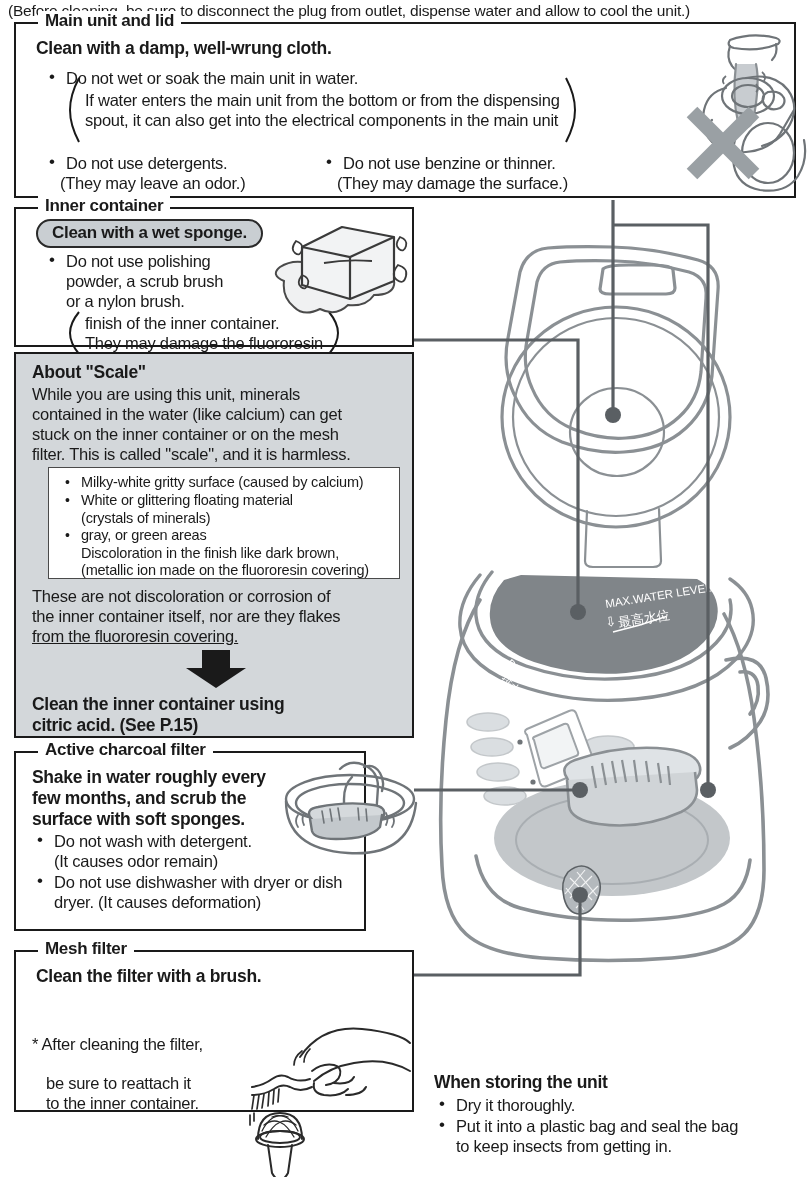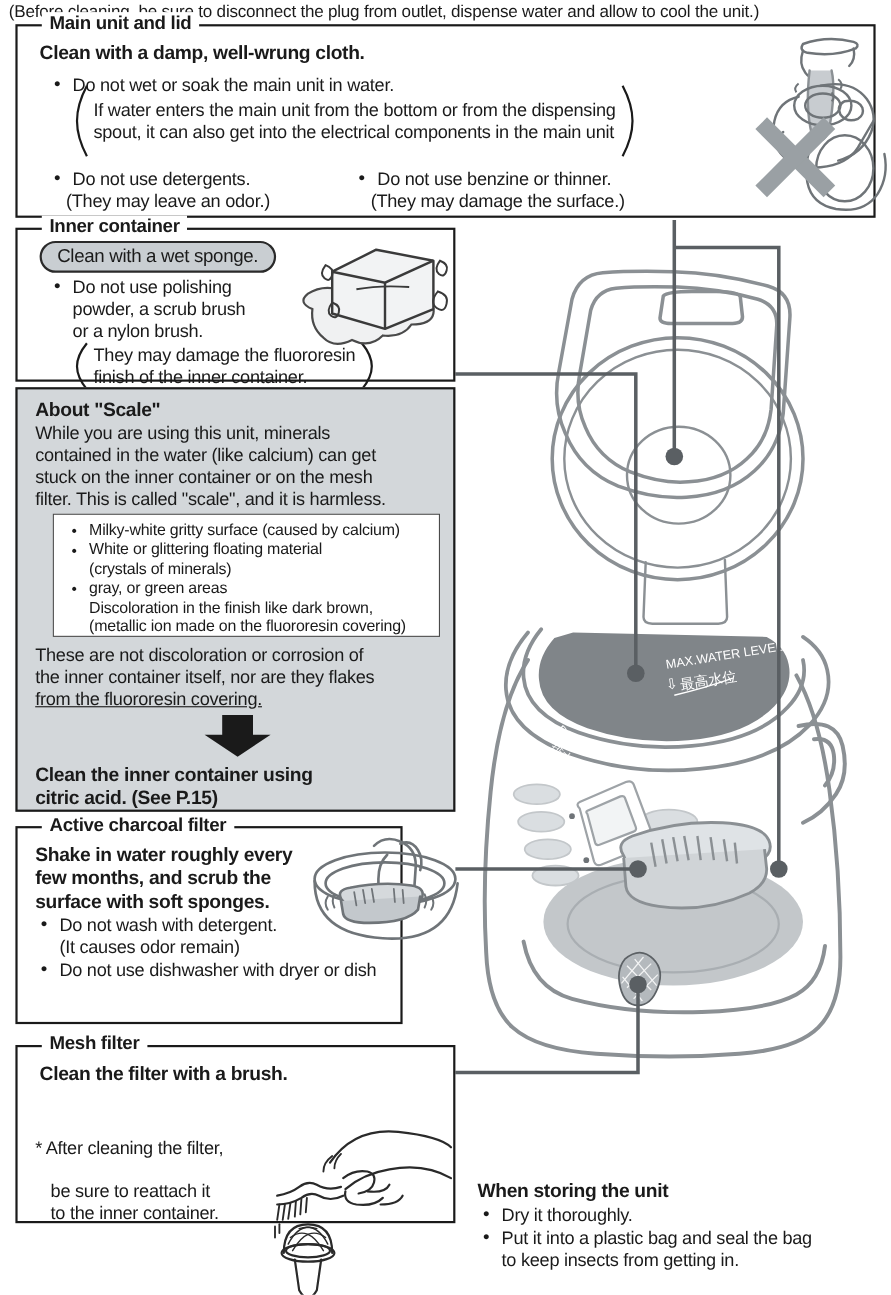--- a/index.html
+++ b/index.html
@@ -70,21 +70,21 @@
   .paren > .pr { right: 2px; }
   .paren svg { display: block; overflow: visible; }
 
   
   .pill {
     display: inline-block;
     background: #c9ced2;
     border: 2px solid #2a2a2a;
     border-radius: 18px;
     padding: 2px 14px 3px 14px;
-    font-size: 17px; font-weight: normal; letter-spacing: -0.3px;
+    font-size: 17px; font-weight: bold; letter-spacing: -0.3px;
   }
 
   
   .subbox {
     border: 1.6px solid #4a4a4a;
     background: #ffffff;
   }
 
   
   .down-arrow { display: block; }
@@ -309,22 +309,22 @@
         <span class="pl">
           <svg width="13" height="44" viewBox="0 0 13 44">
               <path d="M11 1 Q2 12 2 22 Q2 32 11 43" stroke="#1a1a1a" stroke-width="2" fill="none"></path>
             </svg>
         </span>
         <span class="pr">
           <svg width="13" height="44" viewBox="0 0 13 44">
               <path d="M2 1 Q11 12 11 22 Q11 32 2 43" stroke="#1a1a1a" stroke-width="2" fill="none"></path>
             </svg>
         </span>
+        <span style="display:block;">finish of the inner container.</span>
         <span style="display:block;">They may damage the fluororesin</span>
-        <span style="display:block;">finish of the inner container.</span>
       </span>
     </div>
 
     <div class="artwrap" style="left:250px; top:10px;">
       <svg class="art" width="148" height="110" viewBox="0 0 148 110">
 
         <path d="M18 62 q-14 -6 -4 -14 q12 -8 28 -4 q-6 -12 10 -14 q20 -2 30 6 q16 -6 30 2 q14 8 4 16 q14 2 12 12 q-2 10 -20 10 q-8 12 -26 10 q-12 12 -28 4 q-16 8 -26 -2 q-12 -10 -10 -26 Z" fill="#f0f1f2" stroke="#4a4a4a" stroke-width="2"></path>
 
         <path d="M36 28 L76 8 L128 18 L128 62 L84 80 L36 66 Z" fill="#f2f3f4" stroke="#3a3a3a" stroke-width="2.2" stroke-linejoin="round"></path>
         <path d="M36 28 L84 38 L128 18" fill="none" stroke="#3a3a3a" stroke-width="2.2"></path>
@@ -394,20 +394,21 @@
       <span style="display:block;">surface with soft sponges.</span>
     </div>
 
     <div class="body bullet-row" style="position:absolute; left:16px; top:78px;">
       <span style="display:block;">Do not wash with detergent.</span>
       <span style="display:block;">(It causes odor remain)</span>
     </div>
 
     <div class="body bullet-row" style="position:absolute; left:16px; top:119px;">
       <span style="display:block;">Do not use dishwasher with dryer or dish</span>
+      <span style="display:block;">dryer. (It causes deformation)</span>
     </div>
 
     <div class="artwrap" style="left:262px; top:10px;">
       <svg class="art" width="146" height="110" viewBox="0 0 146 110">
         <g stroke="#6f7478" fill="none" stroke-width="2.4" stroke-linejoin="round" stroke-linecap="round">
 
           <path d="M8 38 q0 48 62 52 q62 4 68 -50"></path>
           <ellipse cx="72" cy="36" rx="64" ry="24"></ellipse>
           <ellipse cx="72" cy="40" rx="54" ry="19"></ellipse>
 

